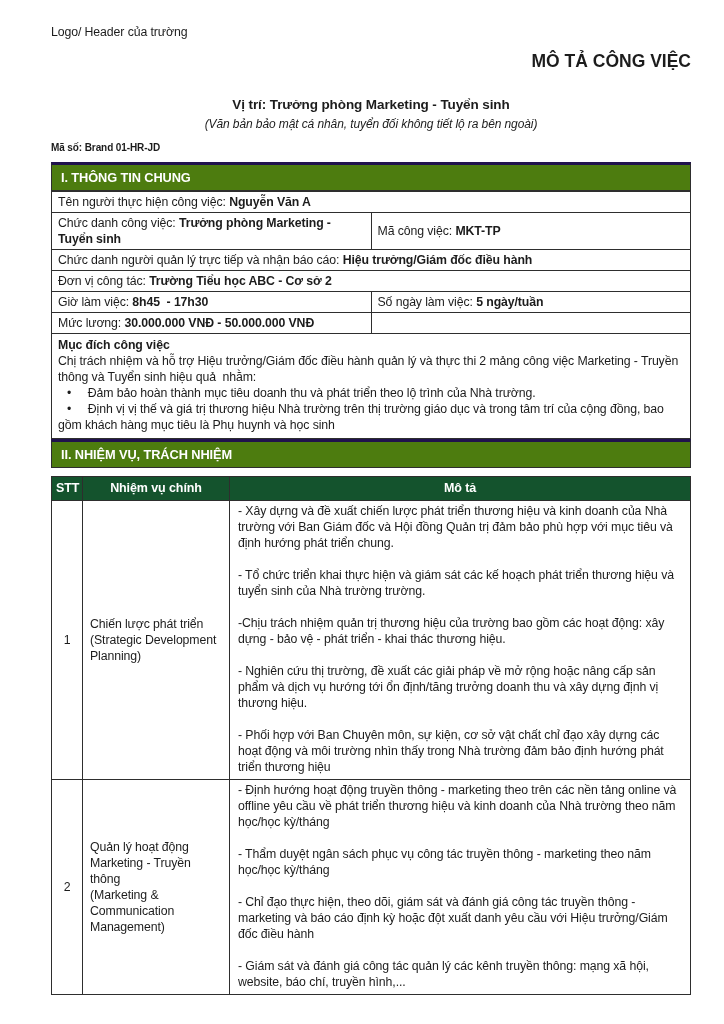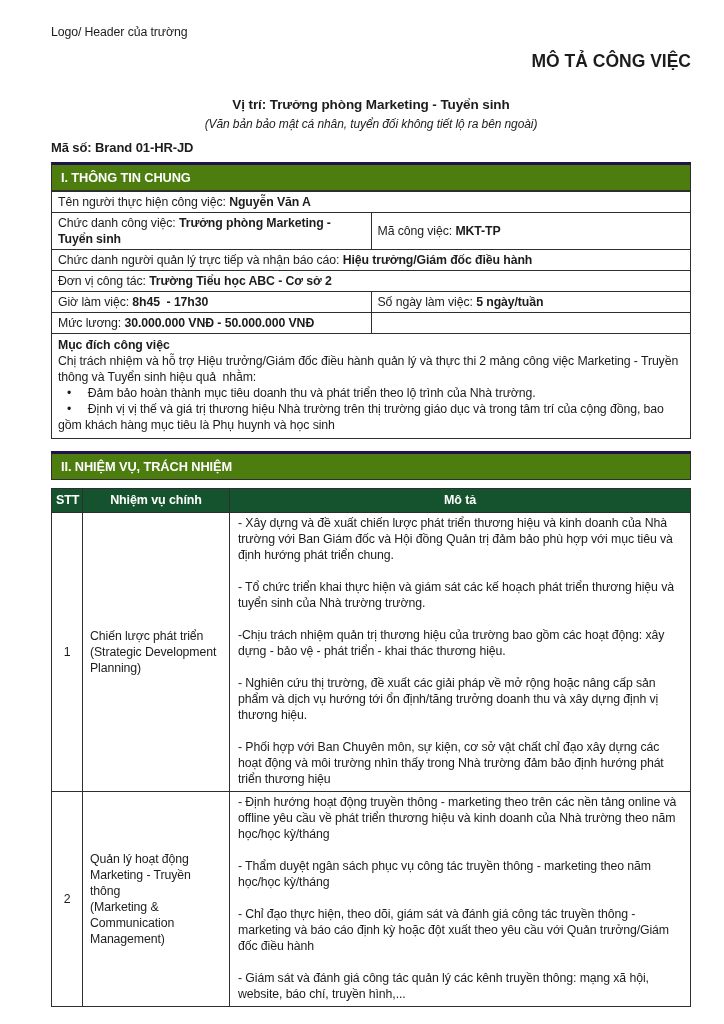--- a/index.html
+++ b/index.html
@@ -7,28 +7,28 @@
     width:724px;height:1024px;
     font-family:"Liberation Sans","DejaVu Sans",sans-serif;
     color:#1c1c1c;font-size:12.3px;line-height:16px;letter-spacing:-0.1px;
     -webkit-font-smoothing:antialiased;
   }
   .page{padding:24px 33px 0 51px;box-sizing:border-box;}
   .logo-note{margin:0 0 10px 0;}
   .doc-title{font-size:17.5px;line-height:22px;font-weight:bold;text-align:right;margin:0 0 24px 0;letter-spacing:0;}
   .doc-position{font-size:13.5px;line-height:17px;font-weight:bold;text-align:center;margin:0 0 4px 0;}
   .doc-confidential{font-size:12px;line-height:15px;font-style:italic;text-align:center;margin:0 0 7px 0;}
-  .doc-code{font-size:13px;line-height:17px;font-weight:bold;margin:0 0 6px 0;}
+  .doc-code{font-size:10px;line-height:17px;font-weight:bold;margin:0 0 6px 0;}
 
   .band{
     background:#4d7c0f;color:#ffffff;font-weight:bold;font-size:12.8px;line-height:17px;
     border:1px solid #2e2e2e;border-top:3px solid #20124d;
     padding:4px 9px;box-sizing:border-box;
   }
-  .band.second{margin-top:12px;}
+  .band.second{margin-top:0;}
 
   table.t{width:100%;border-collapse:collapse;table-layout:fixed;}
   table.t td,table.t th{border:1px solid #2e2e2e;box-sizing:border-box;}
 
   
   .info td{padding:2px 6px;vertical-align:middle;height:14px;}
   .info .c-left{width:64.8%;}
   .info .c-right{width:35.2%;}
   .lbl{font-weight:normal;}
   .val{font-weight:bold;white-space:pre-wrap;}
@@ -149,20 +149,20 @@
         <td class="cell-stt">2</td>
         <td class="cell-task">Quản lý hoạt động
 Marketing - Truyền
 thông
 (Marketing &amp;
 Communication
 Management)</td>
         <td class="cell-desc">
           <p>- Định hướng hoạt động truyền thông - marketing theo trên các nền tảng online và offline yêu cầu về phát triển thương hiệu và kinh doanh của Nhà trường theo năm học/học kỳ/tháng</p>
           <p>- Thẩm duyệt ngân sách phục vụ công tác truyền thông - marketing theo năm học/học kỳ/tháng</p>
-          <p>- Chỉ đạo thực hiện, theo dõi, giám sát và đánh giá công tác truyền thông - marketing và báo cáo định kỳ hoặc đột xuất theo yêu cầu với Quản trưởng/Giám đốc điều hành</p>
+          <p>- Chỉ đạo thực hiện, theo dõi, giám sát và đánh giá công tác truyền thông - marketing và báo cáo định kỳ hoặc đột xuất danh yêu cầu với Hiệu trưởng/Giám đốc điều hành</p>
           <p>- Giám sát và đánh giá công tác quản lý các kênh truyền thông: mạng xã hội, website, báo chí, truyền hình,...</p>
         </td>
       </tr>
     </tbody>
   </table>
 
 </div>
 
 </body></html>

